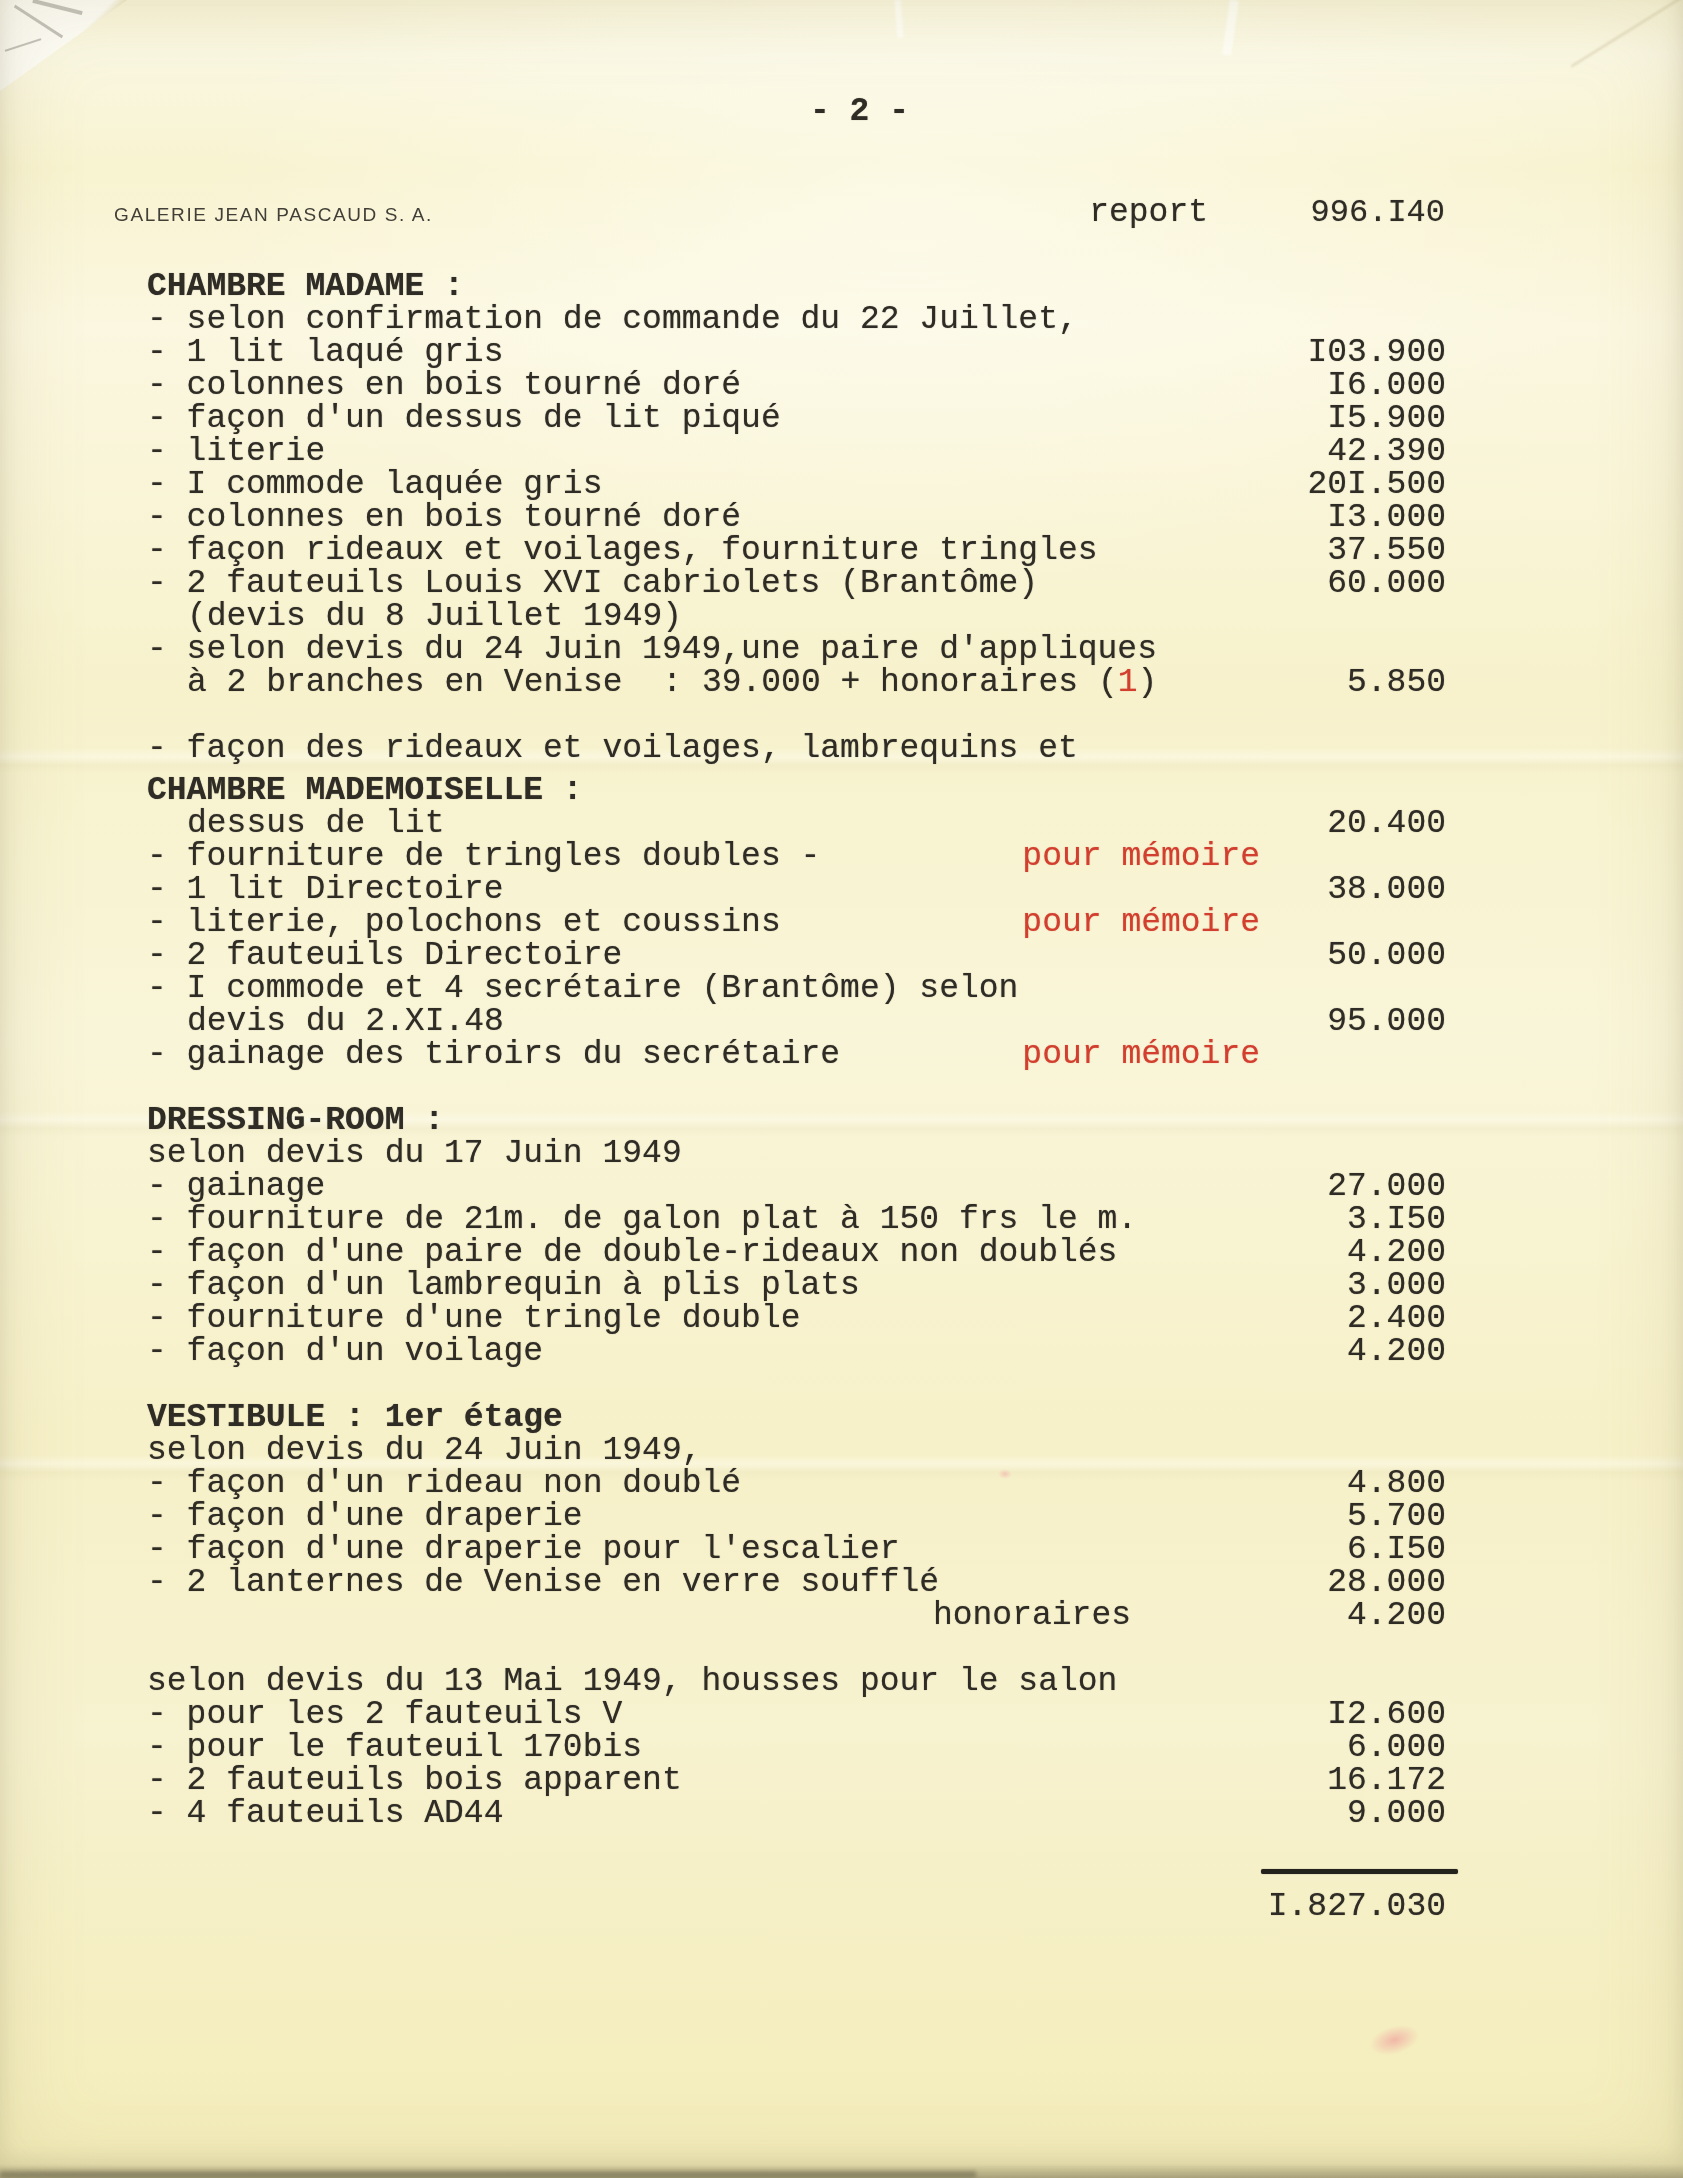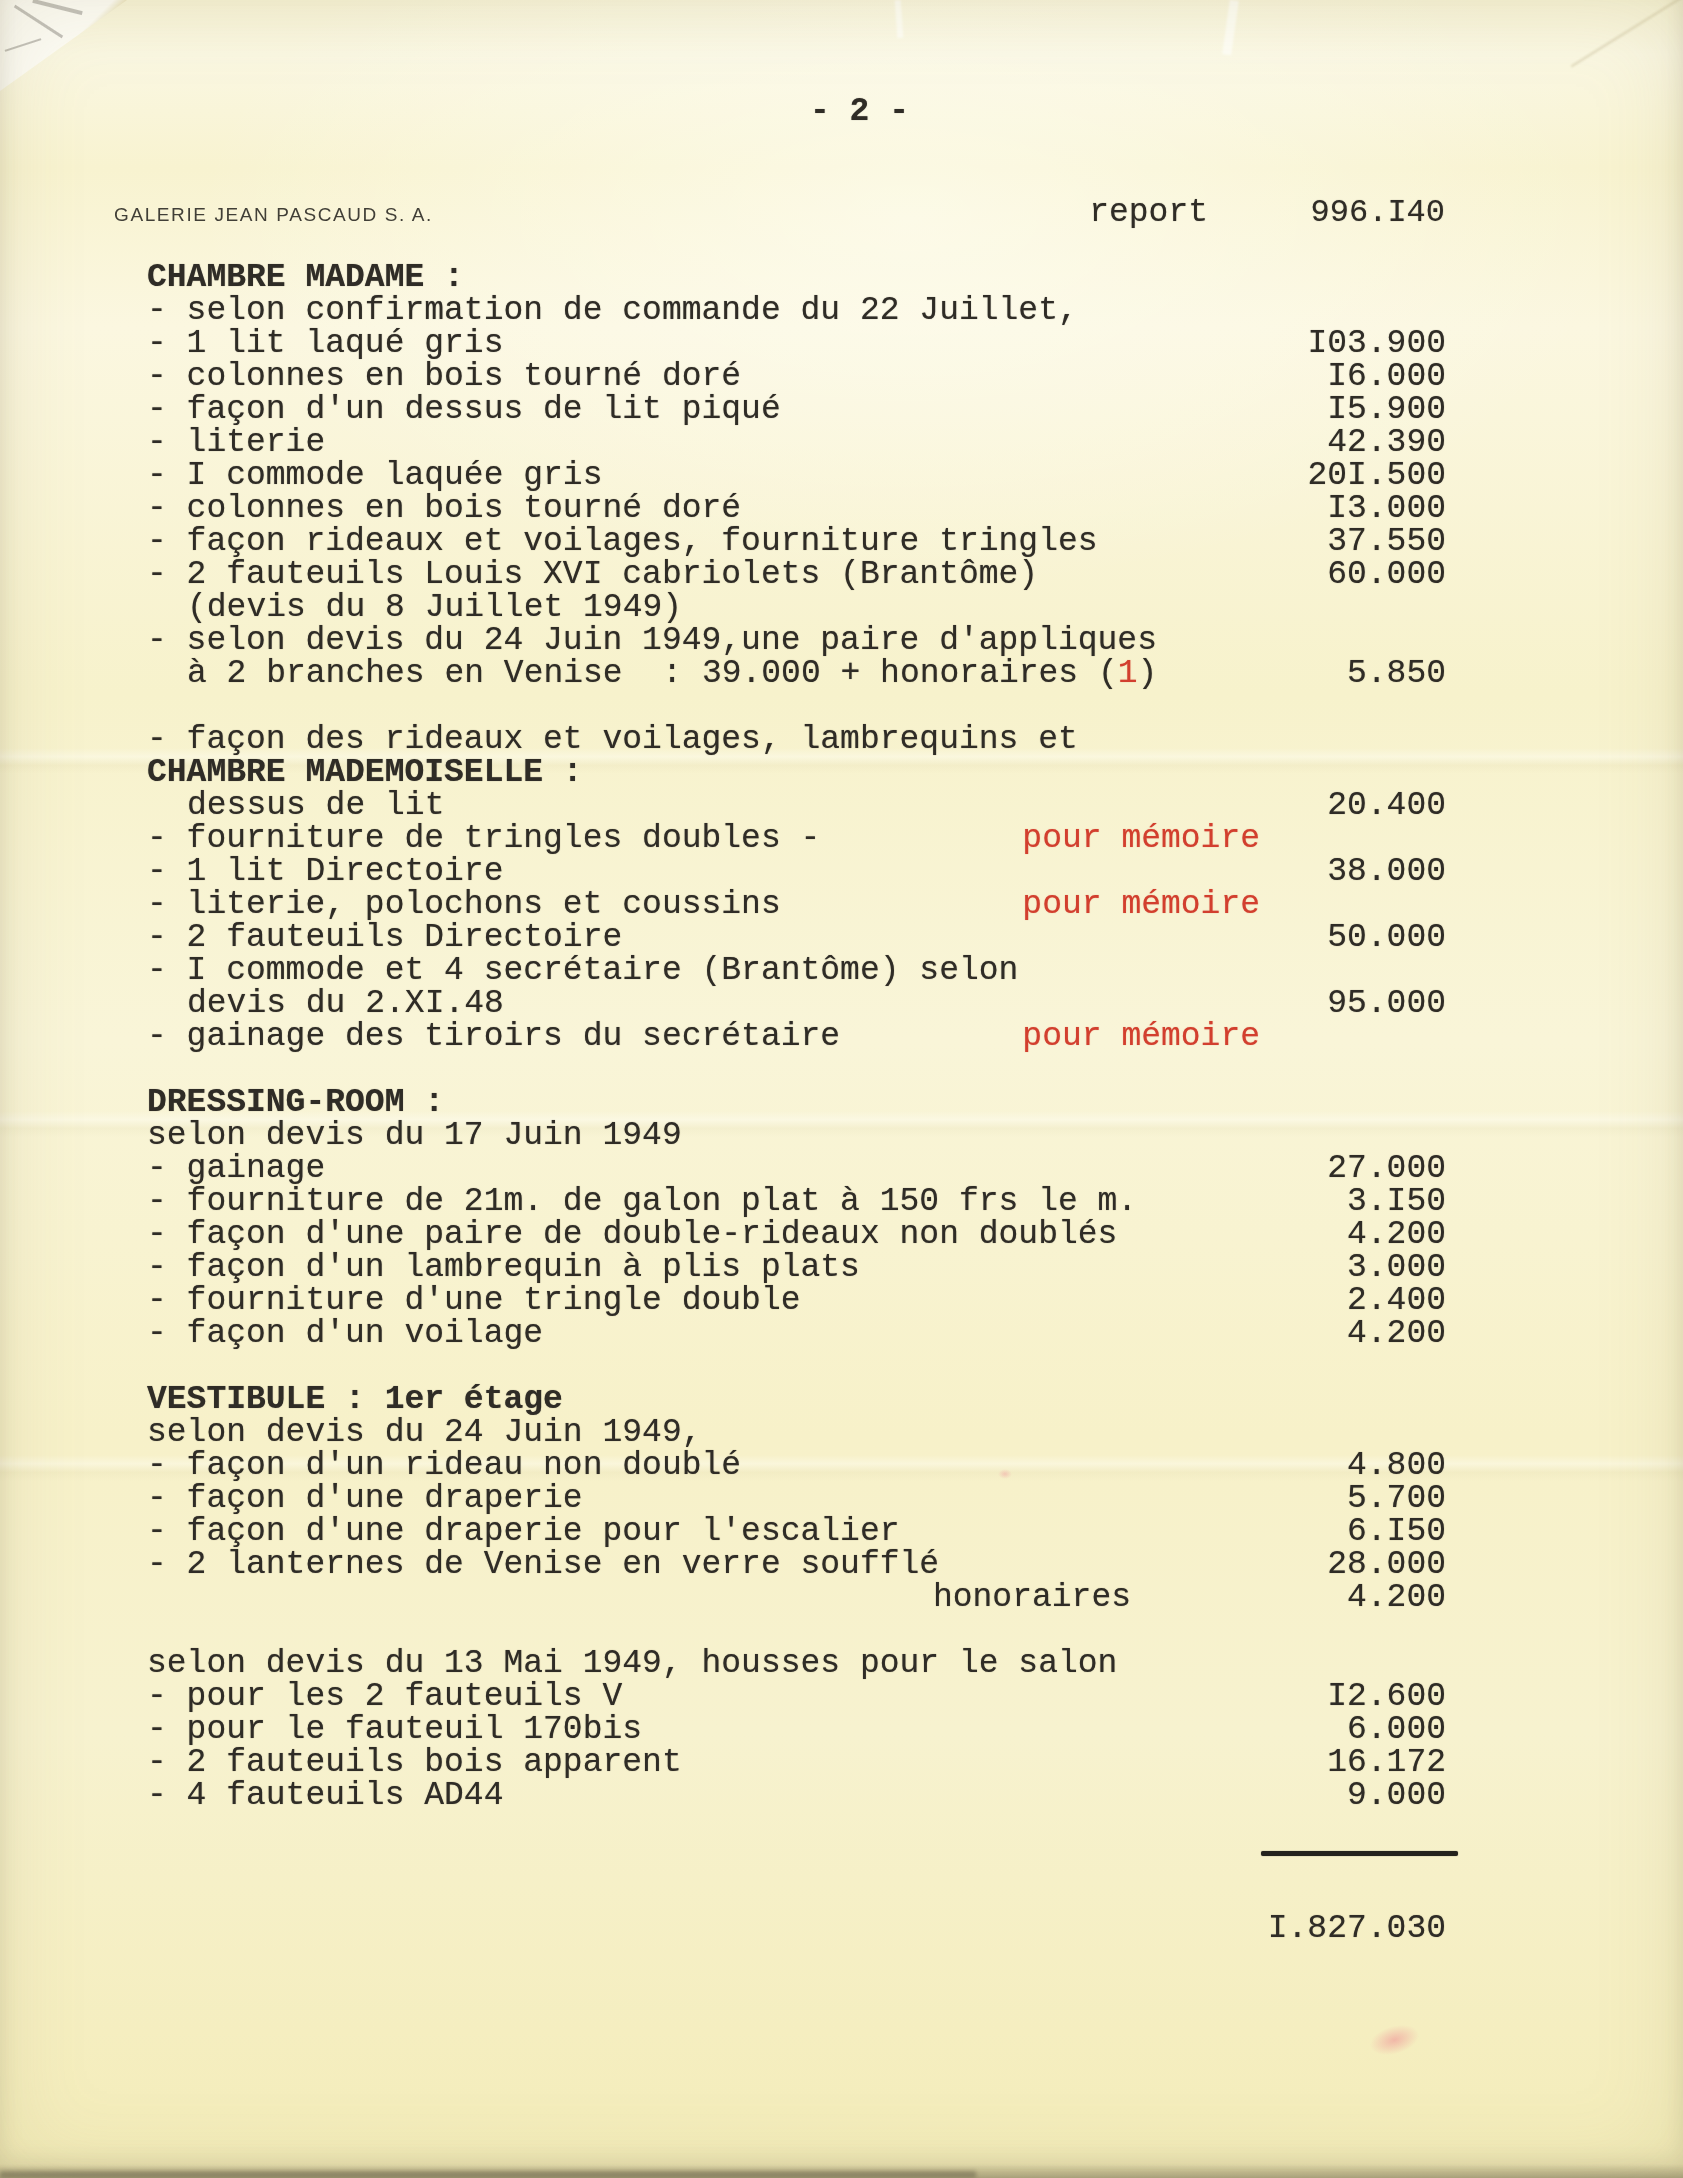--- a/index.html
+++ b/index.html
@@ -30,31 +30,31 @@
   #letterhead{
     font-family:"Liberation Sans","DejaVu Sans",sans-serif;
     font-size:19px; letter-spacing:1.6px; color:#413f37; white-space:pre;
   }
   #report-label{ margin-left:auto; padding-right:51px; font-size:33px; line-height:33px; }
   #report-amount{ flex:0 0 186px; text-align:right; font-size:32px; line-height:33px; }
 
   #doc{ position:absolute; top:261px; left:147px; width:1299px; }
   .sec + .sec{ margin-top:33px; }
   .row{ display:flex; align-items:baseline; height:33px; font-size:33px; line-height:33px; }
-  .row.title{ font-weight:bold; }
+  .row.title{ font-weight:bold;margin-top:9px; }
   .desc{ flex:1 1 auto; white-space:pre; }
   .indent{ padding-left:40px; }
   .note{ flex:0 0 auto; white-space:pre; }
   .rlabel{ flex:0 0 auto; padding-right:129px; white-space:pre; }
   .amt{ flex:0 0 186px; text-align:right; white-space:pre; }
 
   #total-block{ margin-top:39px; }
   #total-rule{ margin-left:auto; margin-right:-12px; width:197px; height:5px;
     background:#24221d; border-radius:2px; box-shadow:0 0 1px rgba(36,34,29,.7); }
-  #total-row{ margin-top:56px; }
+  #total-row{ margin-top:16px; }
 
   
   .corner-tl{ position:absolute; top:0; left:0; width:127px; height:91px;
     background:linear-gradient(135deg,#fdfcf5 52%,#ece5c2 58%,rgba(0,0,0,0) 62%);
     clip-path:polygon(0 0,100% 0,0 100%); }
   .scuff{ position:absolute; background:rgba(115,113,105,.42); filter:blur(0.6px); }
   .scuff1{ top:20px; left:10px; width:57px; height:3px; transform:rotate(33deg); }
   .scuff2{ top:44px; left:4px;  width:38px; height:2px; transform:rotate(-18deg); }
   .scuff3{ top:5px;  left:32px; width:51px; height:4px; transform:rotate(14deg); }
   .streak{ position:absolute; background:rgba(255,255,250,.75); filter:blur(1px); }

